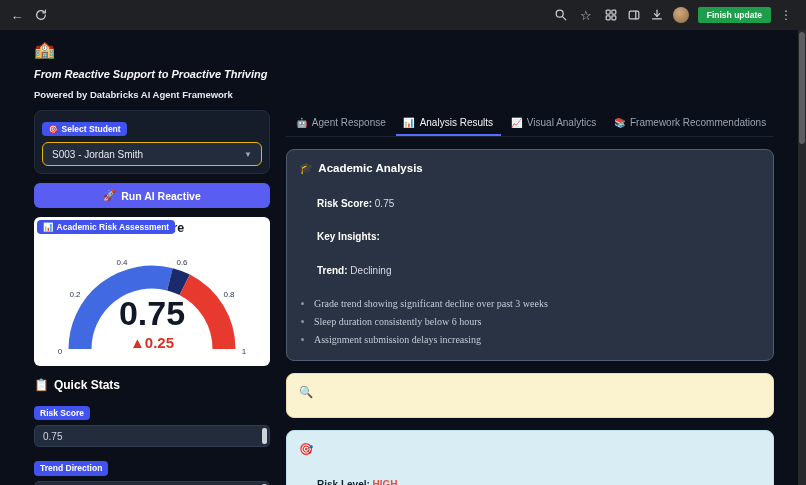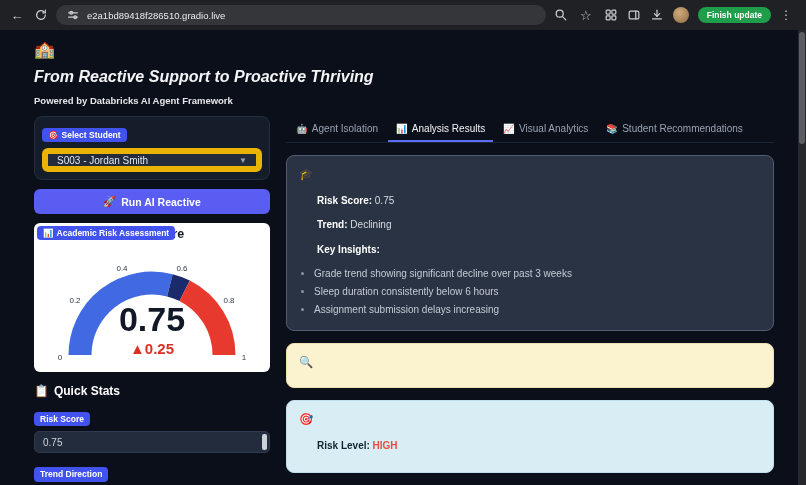--- a/index.html
+++ b/index.html
@@ -7,42 +7,42 @@
   body { background:#0b0f19; font-family:"Liberation Sans", sans-serif; position:relative; }
 
   
   .toolbar { height:30px; background:#202124; display:flex; align-items:center; padding:0 8px; gap:8px; }
   .nav-ic { color:#c9cdd3; font-size:13px; width:18px; text-align:center; cursor:default; flex:none; }
   .ic-svg { width:14px; height:14px; stroke:#c9cdd3; fill:none; stroke-width:1.4; stroke-linecap:round; flex:none; }
   .omnibox { flex:1; height:20px; background:#35363a; border-radius:10px; display:flex; align-items:center; padding:0 10px; gap:7px; min-width:0; }
   .url { color:#e8eaed; font-size:9.5px; white-space:nowrap; overflow:hidden; }
   .tb-right { display:flex; align-items:center; gap:9px; margin-left:auto; flex:none; padding-right:6px; }
   .avatar { width:16px; height:16px; border-radius:50%; background:radial-gradient(circle at 40% 35%, #d2ab7c, #8c6a42); flex:none; }
-  .update-btn { background:#1e9e4a; color:#fff; font-size:8.5px; font-weight:bold; padding:3px 9px; border-radius:8px; white-space:nowrap; border:none; }
+  .update-btn { background:#1e9e4a; color:#fff; font-size:8.5px; font-weight:bold; padding:3px 9px; border-radius:2px; white-space:nowrap; border:none; }
   .kebab { color:#c9cdd3; font-size:12px; }
 
   
   .vscroll { position:absolute; top:30px; right:0; width:8px; height:455px; background:#26282b; }
   .vthumb { position:absolute; top:2px; left:1px; width:6px; height:112px; background:#5a5d61; border-radius:3px; }
 
   
   .page { position:relative; height:455px; padding:9px 32px 0 34px; overflow:hidden; }
   .app-title { color:#ffffff; font-size:17px; font-weight:bold; display:flex; align-items:center; gap:6px; }
-  .subtitle { color:#f3f4f6; font-size:16px; font-style:italic; font-weight:bold; margin-top:8px; }
+  .subtitle { color:#f3f4f6; font-size:11px; font-style:italic; font-weight:bold; margin-top:8px; }
   .powered { color:#e5e7eb; font-size:9.5px; font-weight:bold; margin-top:9px; }
 
   .columns { display:flex; gap:16px; margin-top:10px; }
   .left-col { width:236px; flex:none; }
   .right-col { flex:1; min-width:0; }
 
   
   .chip { display:inline-flex; align-items:center; gap:3px; background:#4152ef; color:#fff; font-size:8.5px; font-weight:bold; padding:2px 6px; border-radius:4px; line-height:1.2; }
 
   .block { background:#151c2a; border:1px solid #222d40; border-radius:8px; padding:7px; }
-  .dropdown { margin-top:6px; height:24px; background:#232c3d; border:6px solid #eab308; border-radius:6px; display:flex; align-items:center; justify-content:space-between; padding:0 9px; color:#e5e7eb; font-size:10px; cursor:pointer; }
+  .dropdown { margin-top:6px; height:24px; background:#232c3d; border:1px solid #eab308; border-radius:6px; display:flex; align-items:center; justify-content:space-between; padding:0 9px; color:#e5e7eb; font-size:10px; cursor:pointer; }
   .caret { color:#9ca3af; font-size:8px; }
 
   .run-btn { margin-top:9px; width:100%; height:25px; background:#5a5df2; border:none; border-radius:6px; color:#fff; font-weight:bold; font-size:10.5px; display:flex; align-items:center; justify-content:center; gap:5px; cursor:pointer; }
 
   .gauge-panel { margin-top:9px; background:#ffffff; border-radius:6px; position:relative; height:149px; padding-top:4px; }
   .gauge-chip { position:absolute; top:3px; left:3px; }
   .gauge-title { text-align:center; font-size:12.5px; font-weight:bold; color:#111827; }
   .gauge-svg { display:block; margin:0 auto; }
 
   .qs-head { margin-top:12px; color:#fff; font-weight:bold; font-size:12px; display:flex; align-items:center; gap:5px; }
@@ -59,46 +59,37 @@
   
   .card { border-radius:8px; padding:10px 12px; margin-top:12px; font-size:10px; line-height:1.55; }
   .card h3 { font-size:11.5px; display:flex; align-items:center; gap:5px; margin-bottom:5px; font-weight:bold; }
   .card.dark { background:#2a3343; border:1px solid #505c70; color:#d7dce4; }
   .card.dark h3, .card.dark .b { color:#ffffff; }
   .card.yellow { background:#fbf2cf; border:1px solid #ece0b0; color:#3a3a28; }
   .card.yellow h3, .card.yellow .b { color:#1f1f12; }
   .card.blue { background:#d9edf4; border:1px solid #c0dfec; color:#1d2b33; }
   .card.blue h3, .card.blue .b { color:#0f2430; }
   .b { font-weight:bold; }
-  .kv { margin:9px 0;padding-left:18px; }
+  .kv { margin:18px 0;padding-left:18px; }
   ul.bullets { margin:3px 0 0; padding-left:15px; }
   ul.bullets li { margin:2.5px 0; }
-  .card.dark ul.bullets li { color:#c3cbd6; }
+  .card.dark ul.bullets li { color:#c3cbd6;font-family:Liberation Serif, serif; }
   .card.dark ul.bullets li::marker { color:#8b94a3; }
   .card.yellow ul.bullets li::marker { color:#6b6b4d; }
   .high { color:#e74c3c; font-weight:bold; }
 </style>
 </head>
 <body>
 
 <div class="toolbar">
   <span class="nav-ic">←</span>
   <svg class="ic-svg" viewBox="0 0 16 16">
     <path d="M13 8a5 5 0 1 1-1.6-3.7"></path>
       <path d="M13 2.5v3h-3"></path>
   </svg>
-  <div class="omnibox">
-    <svg class="ic-svg" viewBox="0 0 16 16">
-      <path d="M3 5.5h10"></path>
-        <circle cx="6" cy="5.5" r="1.6"></circle>
-        <path d="M3 10.5h10"></path>
-        <circle cx="10.5" cy="10.5" r="1.6"></circle>
-    </svg>
-    <span class="url">e2a1bd89418f286510.gradio.live</span>
-  </div>
   <div class="tb-right">
     <svg class="ic-svg" viewBox="0 0 16 16">
       <circle cx="6.5" cy="6.5" r="4"></circle>
         <path d="M9.5 9.5 L13.5 13.5"></path>
     </svg>
     <span class="nav-ic">☆</span>
     <svg class="ic-svg" viewBox="0 0 16 16">
       <rect x="2.5" y="2.5" width="4.5" height="4.5" rx="1"></rect>
         <rect x="9" y="2.5" width="4.5" height="4.5" rx="1"></rect>
       <rect x="2.5" y="9" width="4.5" height="4.5" rx="1"></rect>
@@ -188,49 +179,50 @@
         </div>
       </div>
 
     </div>
 
     <div class="right-col">
 
       <div class="tabs">
         <div class="tab">
           <span class="t-icon">🤖</span>
-          <span>Agent Isolation</span>
+          <span>Agent Response</span>
         </div>
         <div class="tab active">
           <span class="t-icon">📊</span>
           <span>Analysis Results</span>
         </div>
         <div class="tab">
           <span class="t-icon">📈</span>
           <span>Visual Analytics</span>
         </div>
         <div class="tab">
           <span class="t-icon">📚</span>
-          <span>Student Recommendations</span>
+          <span>Framework Recommendations</span>
         </div>
       </div>
 
       <div class="card dark">
         <h3>
           <span>🎓</span>
+          <span>Academic Analysis</span>
         </h3>
         <div class="kv">
           <span class="b">Risk Score:</span>
           <span>0.75</span>
         </div>
+        <div class="kv b">Key Insights:</div>
         <div class="kv">
           <span class="b">Trend:</span>
           <span>Declining</span>
         </div>
-        <div class="kv b">Key Insights:</div>
         <ul class="bullets">
           <li>Grade trend showing significant decline over past 3 weeks</li>
           <li>Sleep duration consistently below 6 hours</li>
           <li>Assignment submission delays increasing</li>
         </ul>
       </div>
 
       <div class="card yellow">
         <h3>
           <span>🔍</span>

